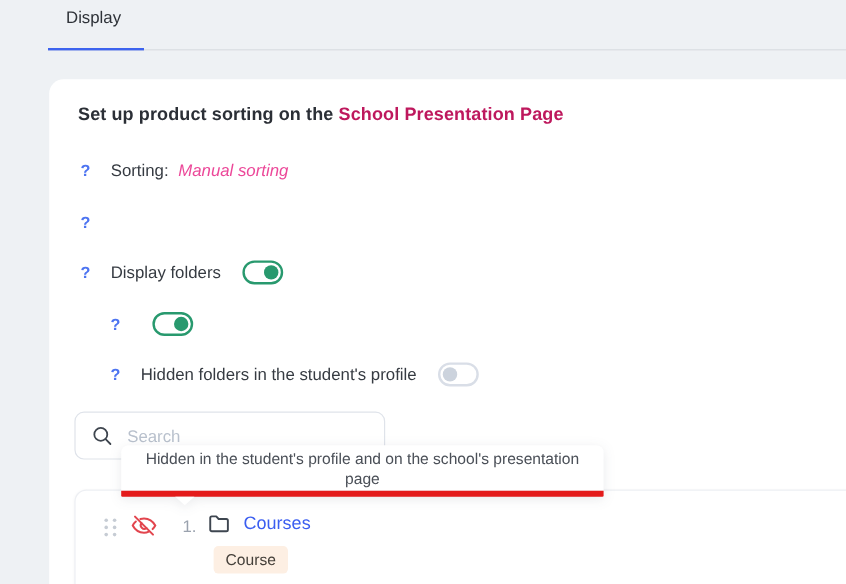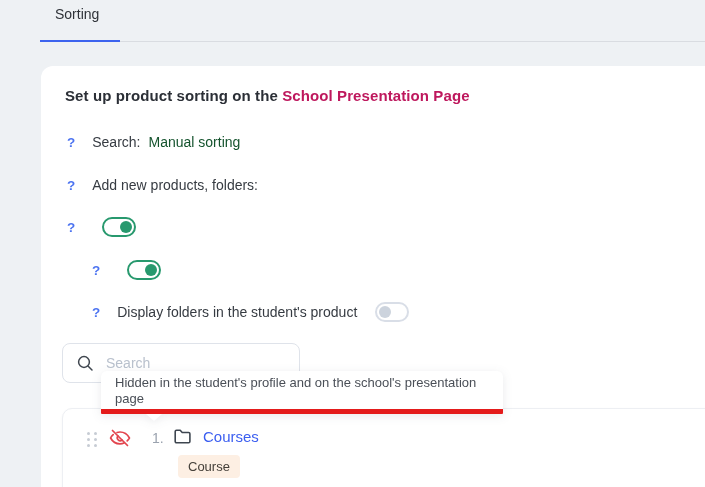--- a/index.html
+++ b/index.html
@@ -41,21 +41,21 @@
   
   .srow {
     position:absolute; display:flex; align-items:center;
     min-height:20px; font-size:14px; color:#363b42; white-space:nowrap;
   }
   .srow .q {
     color:#4d74f1; font-weight:700; font-size:13.5px;
     margin-right:17px; cursor:pointer;
   }
   .srow .lbl { margin-right:8px; }
-  .srow .val { color:#14532d; cursor:pointer; }
+  .srow .val { color:#ec4899; cursor:pointer;font-style:italic; }
   .srow-1 { left:26px; top:66px; }
   .srow-2 { left:26px; top:109px; }
   .srow-3 { left:26px; top:151px; }
   .srow-4 { left:51px; top:194px; }
   .srow-5 { left:51px; top:236px; }
 
   .toggle {
     width:34px; height:20px; border-radius:10px; border:2px solid;
     position:relative; margin-left:10px; cursor:pointer; flex:0 0 auto;
     background:#fff;
@@ -64,39 +64,39 @@
     content:""; position:absolute; top:50%; transform:translateY(-50%);
     width:12px; height:12px; border-radius:50%;
   }
   .toggle.on  { border-color:#28996e; }
   .toggle.on::after  { right:2px; background:#28996e; }
   .toggle.off { border-color:#d9dee7; }
   .toggle.off::after { left:2px; background:#ccd3dd; }
 
   
   .search {
-    position:absolute; left:21px; top:277px; width:238px; height:40px;
+    position:absolute; left:21px; top:277px; width:259px; height:40px;
     border:1px solid #dfe3ea; border-radius:8px; background:#fff;
     display:flex; align-items:center; padding:0 13px; z-index:1;
   }
   .search svg { flex:0 0 auto; margin-right:12px; }
   .search input {
     border:none; outline:none; width:100%;
     font-family:inherit; font-size:14px; color:#363b42; background:transparent;
   }
   .search input::placeholder { color:#b9c1cd; }
 
   
   .tooltip {
     position:absolute; left:60px; top:305px; width:402px; z-index:10;
     filter:drop-shadow(0 2px 5px rgba(40,50,70,.10));
   }
   .tooltip-body {
     background:#fff; border-radius:6px 6px 0 0;
-    padding:4px 14px 2px; 
+    padding:4px 14px 2px; text-align:center;
     font-size:13px; line-height:16px; color:#4a4f57;
   }
   .tooltip-underline { height:5px; background:#e41b1b; border-radius:0 0 1px 1px; }
   .tooltip-arrow {
     position:absolute; left:45px; top:100%;
     width:0; height:0;
     border-left:8px solid transparent; border-right:8px solid transparent;
     border-top:7px solid #ffffff;
   }
 
@@ -126,54 +126,54 @@
     position:absolute; left:115px; top:46px;
     background:#fdefe3; color:#45403a;
     font-size:13px; padding:4px 10px; border-radius:4px;
   }
 </style>
 </head>
 <body>
 
 <div class="page">
 
-  <div class="tab-label">Sorting</div>
+  <div class="tab-label">Display</div>
   <div class="tab-divider"></div>
   <div class="tab-underline"></div>
 
   <div class="card">
 
     <div class="card-title">
       <span>Set up product sorting on the </span><span class="title-link">School Presentation Page</span>
     </div>
 
     <div class="srow srow-1">
       <span class="q">?</span>
-      <span class="lbl">Search:</span>
+      <span class="lbl">Sorting:</span>
       <span class="val">Manual sorting</span>
     </div>
 
     <div class="srow srow-2">
       <span class="q">?</span>
-      <span class="lbl">Add new products, folders:</span>
     </div>
 
     <div class="srow srow-3">
       <span class="q">?</span>
+      <span class="lbl">Display folders</span>
       <span class="toggle on"></span>
     </div>
 
     <div class="srow srow-4">
       <span class="q">?</span>
       <span class="toggle on"></span>
     </div>
 
     <div class="srow srow-5">
       <span class="q">?</span>
-      <span class="lbl">Display folders in the student's product</span>
+      <span class="lbl">Hidden folders in the student's profile</span>
       <span class="toggle off"></span>
     </div>
 
     <div class="search">
       <svg width="18" height="18" viewBox="0 0 18 18" fill="none">
         <circle cx="8" cy="8" r="5.4" stroke="#3f464f" stroke-width="1.5"></circle>
         <line x1="12.2" y1="12.2" x2="16" y2="16" stroke="#3f464f" stroke-width="1.5" stroke-linecap="round"></line>
       </svg>
       <input type="text" placeholder="Search" style="">
     </div>

